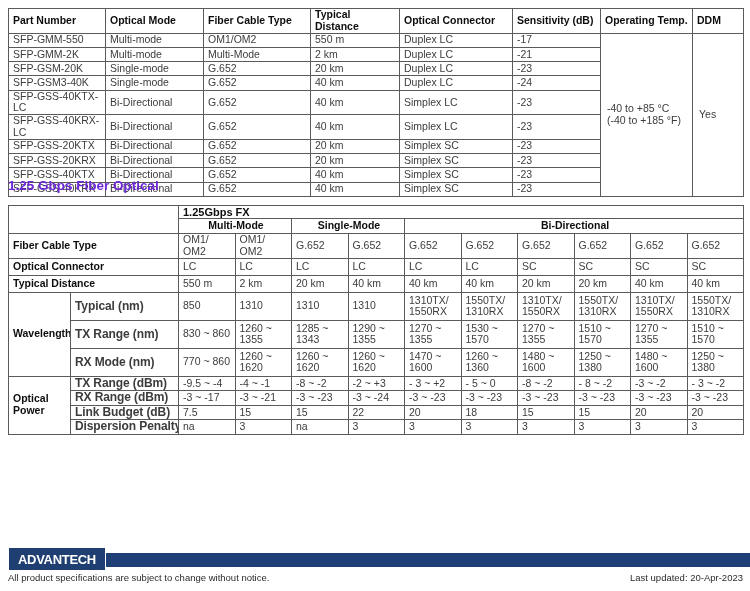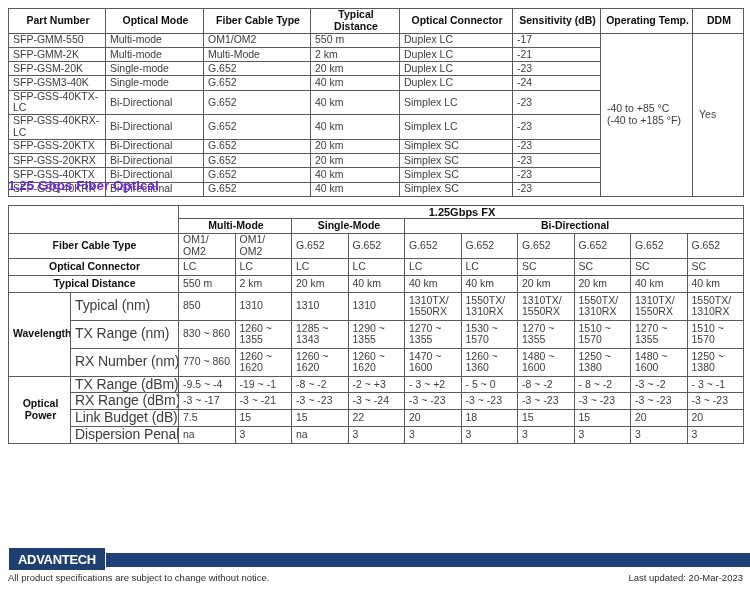--- a/index.html
+++ b/index.html
@@ -3,42 +3,42 @@
 <meta charset="utf-8">
 <style>
   * { margin:0; padding:0; box-sizing:border-box; }
   html,body { width:750px; height:591px; background:#ffffff;
     font-family:"Liberation Sans", sans-serif; position:relative; overflow:hidden; }
 
   table { border-collapse:collapse; table-layout:fixed; position:absolute; background:#fff; }
   td, th { border:1px solid #5a5a5a; font-size:10.5px; color:#3c3c3c;
     padding:0 2px 0 4px; vertical-align:middle; text-align:left;
     white-space:pre-line; line-height:1.12; font-weight:normal; overflow:hidden; }
-  th { font-weight:bold; color:#0d0d0d;text-align:center; }
+  th { font-weight:bold; color:#0d0d0d; }
 
   
   .t1 { left:8px; top:8px; width:735px; }
   .t1 tr.hr  { height:15px; }
   .t1 tr.dr  { height:14.3px; }
   .t1 td.vmid { vertical-align:middle; padding-left:6px; }
 
   
   .section-title { position:absolute; left:8px; top:178px;
     font-size:13.5px; font-weight:bold; color:#6d28d9; }
 
   
   .t2 { left:8px; top:205px; width:735px; }
   .t2 tr.h1  { height:12px; }
   .t2 tr.h2  { height:15px; }
   .t2 tr.r17 { height:17px; }
   .t2 tr.r28 { height:28px; }
   .t2 tr.r14 { height:14.2px; }
   .t2 th.center { text-align:center; }
   .t2 th.fx { font-size:11px; }
-  .t2 .sublabel { white-space:nowrap; font-size:14px; letter-spacing:-0.1px; color:#3c3c3c; }
+  .t2 .sublabel { white-space:nowrap; font-size:12px; letter-spacing:-0.1px; color:#3c3c3c;font-weight:bold; }
   .t2 .grouplabel { vertical-align:middle; }
 
   
   .logo-block { position:absolute; left:9px; top:548px; width:96px; height:22px;
     background:#1f3f72; color:#ffffff; display:flex; align-items:center;
     justify-content:center; font-weight:bold; font-size:13px; letter-spacing:-0.3px; }
   .footer-bar { position:absolute; left:106px; top:553px; width:644px; height:14px;
     background:#1f4076; }
   .disclaimer { position:absolute; left:8px; top:572px; font-size:9.5px; color:#2b2b2b; }
   .last-updated { position:absolute; right:7px; top:572px; font-size:9.5px; color:#2b2b2b; }
@@ -258,21 +258,21 @@
         <td>1270 ~
 1355</td>
         <td>1510 ~
 1570</td>
         <td>1270 ~
 1355</td>
         <td>1510 ~
 1570</td>
       </tr>
   <tr class="r28">
-    <td class="sublabel">RX Number (nm)</td>
+    <td class="sublabel">RX Mode (nm)</td>
   <td>770 ~ 860</td>
         <td>1260 ~
 1620</td>
         <td>1260 ~
 1620</td>
         <td>1260 ~
 1620</td>
         <td>1470 ~
 1600</td>
         <td>1260 ~
@@ -285,29 +285,29 @@
 1600</td>
         <td>1250 ~
 1380</td>
       </tr>
 
   <tr class="r14">
     <th rowspan="4" class="grouplabel">Optical
 Power</th>
     <td class="sublabel">TX Range (dBm)</td>
   <td>-9.5 ~ -4</td>
-        <td>-19 ~ -1</td>
+        <td>-4 ~ -1</td>
         <td>-8 ~ -2</td>
         <td>-2 ~ +3</td>
         <td>- 3 ~ +2</td>
         <td>- 5 ~ 0</td>
         <td>-8 ~ -2</td>
         <td>- 8 ~ -2</td>
         <td>-3 ~ -2</td>
-        <td>- 3 ~ -1</td>
+        <td>- 3 ~ -2</td>
       </tr>
   <tr class="r14">
     <td class="sublabel">RX Range (dBm)</td>
   <td>-3 ~ -17</td>
         <td>-3 ~ -21</td>
         <td>-3 ~ -23</td>
         <td>-3 ~ -24</td>
         <td>-3 ~ -23</td>
         <td>-3 ~ -23</td>
         <td>-3 ~ -23</td>
@@ -340,13 +340,13 @@
         <td>3</td>
         <td>3</td>
         <td>3</td>
       </tr>
 </tbody>
   </table>
 
 <div class="logo-block">ADVANTECH</div>
 <div class="footer-bar"></div>
 <div class="disclaimer">All product specifications are subject to change without notice.</div>
-<div class="last-updated">Last updated: 20-Mar-2023</div>
+<div class="last-updated">Last updated: 20-Apr-2023</div>
 
 </body></html>

